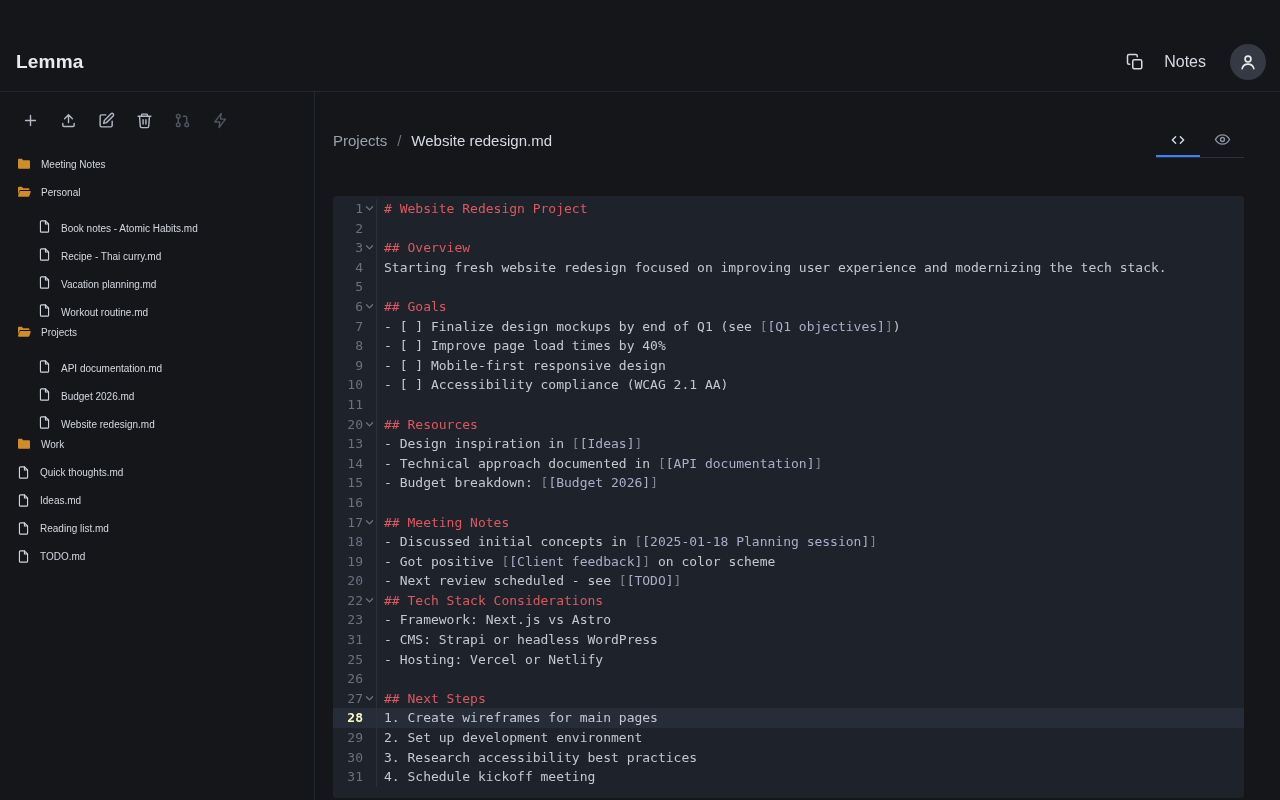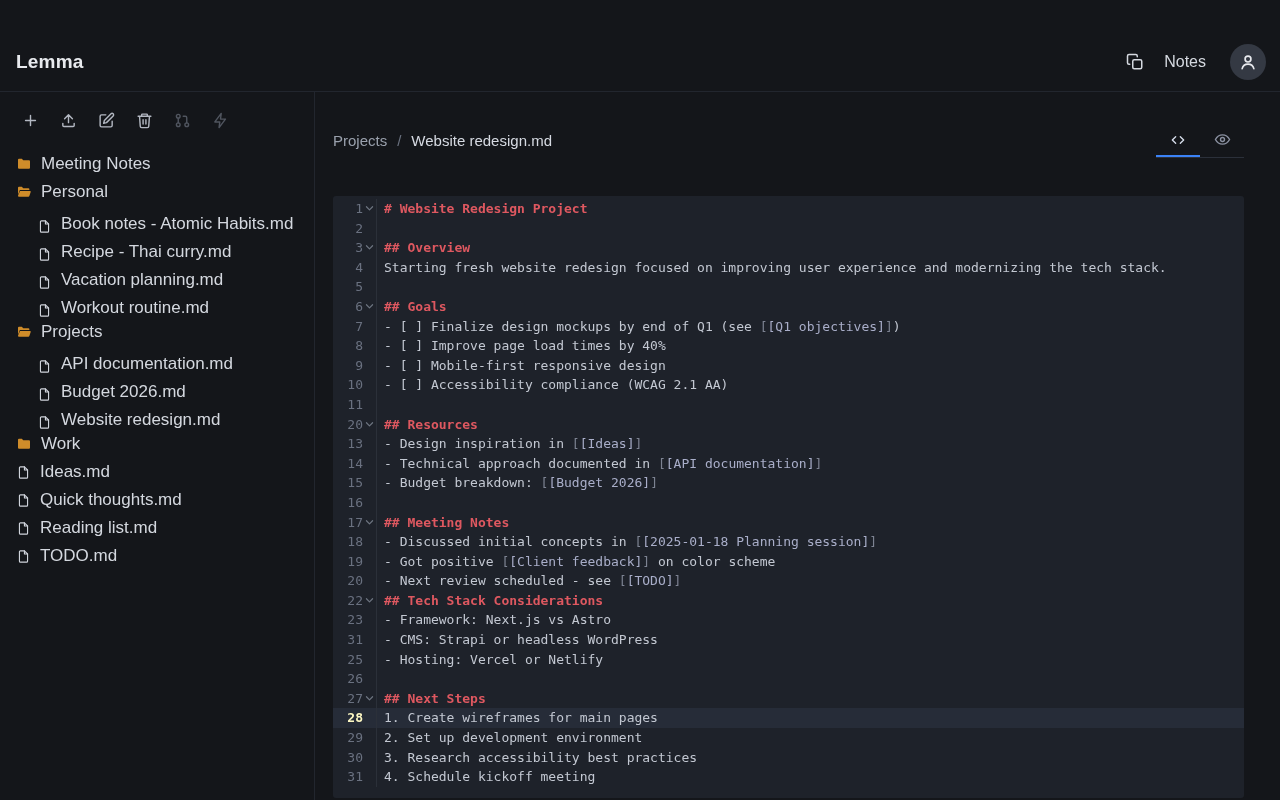--- a/index.html
+++ b/index.html
@@ -45,21 +45,21 @@
   .tbtn.dis { color:#50555f; }
   .tree { }
   .tree-row {
     display:flex; align-items:center; gap:9px; height:28px;
     padding-left:16px; cursor:pointer;
   }
   .tree-row.ind { padding-left:37px;align-items:flex-end; }
   .ticon { display:flex; flex:none; }
   .ticon.folder { color:#cf8c2a; }
   .ticon.file { color:#cfd3db; }
-  .tlabel { font-size:17px; color:#d4d8df; white-space:nowrap; }
+  .tlabel { font-size:10px; color:#d4d8df; white-space:nowrap; }
 
   
   .main { flex:1; padding:0 36px 0 18px; }
   .crumb-row {
     display:flex; align-items:center; justify-content:space-between;
     margin-top:30px; height:36px;
   }
   .breadcrumb { display:flex; align-items:center; gap:10px; font-size:15px; }
   .crumb-parent { color:#9aa1ad; cursor:pointer; }
   .crumb-sep { color:#6b7280; }
@@ -83,21 +83,21 @@
   .ln { width:22px; margin-left:8px; flex:none; text-align:right; color:#6a7180; }
   .line.hl .ln { color:#fef9c3;font-weight:bold; }
   .fold {
     width:13px; flex:none; display:flex; align-items:center; justify-content:center;
     color:#6d7480; cursor:pointer;
   }
   .code {
     flex:1; border-left:1px solid #2b3039; padding-left:7px;
     white-space:pre; color:#c3c8d2; overflow:hidden;
   }
-  .tk-h  { color:#de5860; font-weight:700; }
+  .tk-h  { color:#de5860; font-weight:400; }
   .tk-p  { }
   .tk-br { color:#7d8392; }
   .tk-lk { color:#a9aec9; text-underline-offset:2px; cursor:pointer;text-align:center; }
 </style>
 </head>
 <body>
 
 <header class="topbar">
   <div class="brand">Lemma</div>
   <div class="topbar-right">
@@ -272,30 +272,30 @@
           </span>
           <span class="tlabel">Work</span>
         </div>
         <div class="tree-row">
           <span class="ticon file">
             <svg viewBox="0 0 24 24" width="15" height="15" fill="none" stroke="currentColor" stroke-width="1.8" stroke-linecap="round" stroke-linejoin="round">
               <path d="M13.5 3H7a1.5 1.5 0 0 0-1.5 1.5v15A1.5 1.5 0 0 0 7 21h10a1.5 1.5 0 0 0 1.5-1.5V8Z"></path>
               <path d="M13.5 3v5h5"></path>
             </svg>
           </span>
+          <span class="tlabel">Quick thoughts.md</span>
+        </div>
+        <div class="tree-row">
+          <span class="ticon file">
+            <svg viewBox="0 0 24 24" width="15" height="15" fill="none" stroke="currentColor" stroke-width="1.8" stroke-linecap="round" stroke-linejoin="round">
+              <path d="M13.5 3H7a1.5 1.5 0 0 0-1.5 1.5v15A1.5 1.5 0 0 0 7 21h10a1.5 1.5 0 0 0 1.5-1.5V8Z"></path>
+              <path d="M13.5 3v5h5"></path>
+            </svg>
+          </span>
           <span class="tlabel">Ideas.md</span>
-        </div>
-        <div class="tree-row">
-          <span class="ticon file">
-            <svg viewBox="0 0 24 24" width="15" height="15" fill="none" stroke="currentColor" stroke-width="1.8" stroke-linecap="round" stroke-linejoin="round">
-              <path d="M13.5 3H7a1.5 1.5 0 0 0-1.5 1.5v15A1.5 1.5 0 0 0 7 21h10a1.5 1.5 0 0 0 1.5-1.5V8Z"></path>
-              <path d="M13.5 3v5h5"></path>
-            </svg>
-          </span>
-          <span class="tlabel">Quick thoughts.md</span>
         </div>
         <div class="tree-row">
           <span class="ticon file">
             <svg viewBox="0 0 24 24" width="15" height="15" fill="none" stroke="currentColor" stroke-width="1.8" stroke-linecap="round" stroke-linejoin="round">
               <path d="M13.5 3H7a1.5 1.5 0 0 0-1.5 1.5v15A1.5 1.5 0 0 0 7 21h10a1.5 1.5 0 0 0 1.5-1.5V8Z"></path>
               <path d="M13.5 3v5h5"></path>
             </svg>
           </span>
           <span class="tlabel">Reading list.md</span>
         </div>

